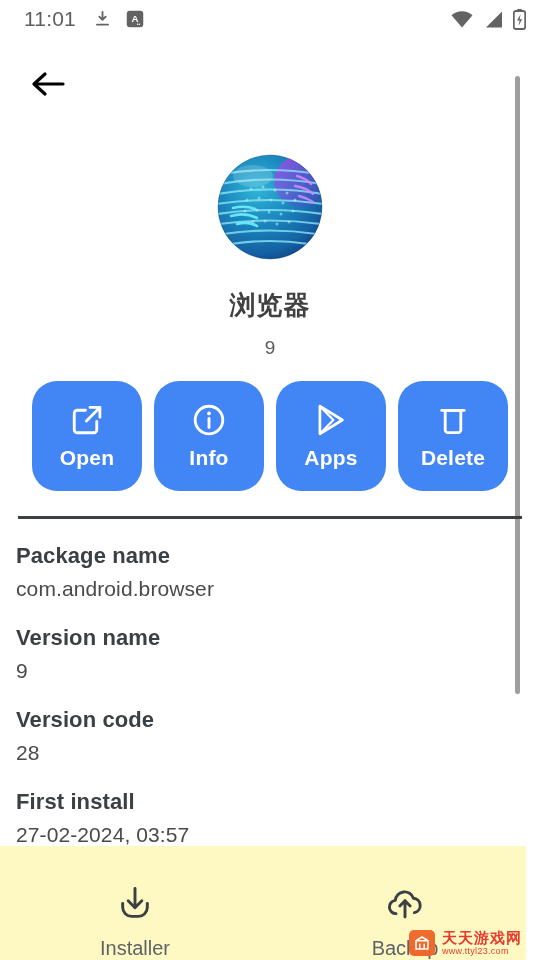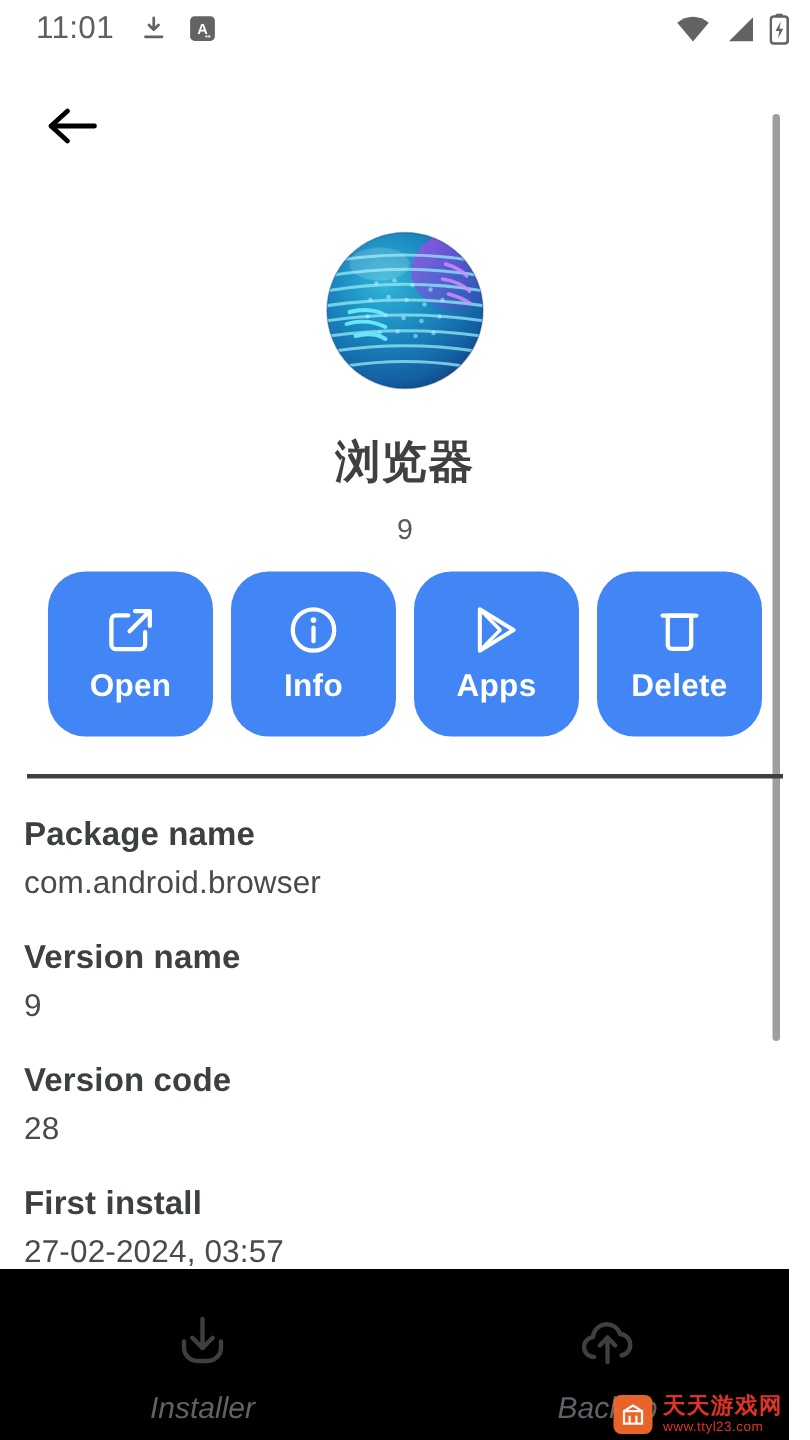--- a/index.html
+++ b/index.html
@@ -61,21 +61,21 @@
   }
 
   
   .app-head {
     position:absolute; top:148px; left:0; width:540px;
     display:flex; flex-direction:column; align-items:center;
   }
   .app-icon-wrap { width:118px; height:118px; }
   .app-name {
     margin-top:22px;
-    font-size:30px;
+    font-size:26px;
     font-weight:700;
     color:#404040;
     letter-spacing:1px;
   }
   .app-version {
     margin-top:14px;
     font-size:19px;
     color:#5a5a5a;
   }
 
@@ -125,25 +125,24 @@
     margin-top:8px;
     font-size:21px;
     color:#4a4a4a;
     letter-spacing:.1px;
   }
 
   
   .bottom-nav {
     position:absolute; left:0; bottom:0;
     width:540px; height:114px;
-    background:#000000;
+    background:#fef9c3;
     display:flex;
-    align-items:center;
+    align-items:flex-end;
     padding-top:12px;
-    font-style:italic;
   }
   .nav-item {
     flex:1;
     display:flex; flex-direction:column;
     align-items:center;
     cursor:pointer;
   }
   .nav-pill {
     width:100px; height:52px;
     border-radius:26px;

